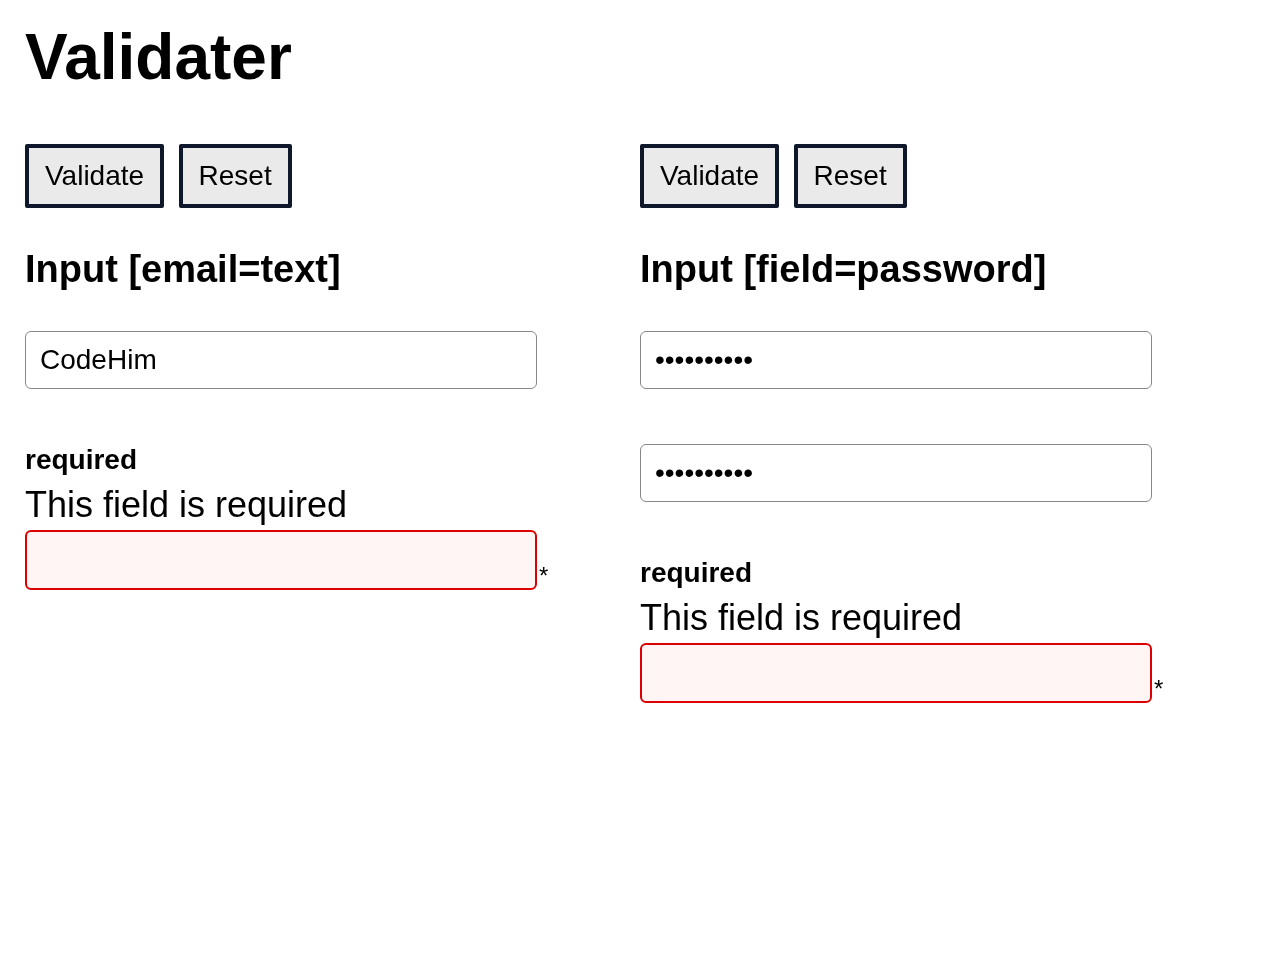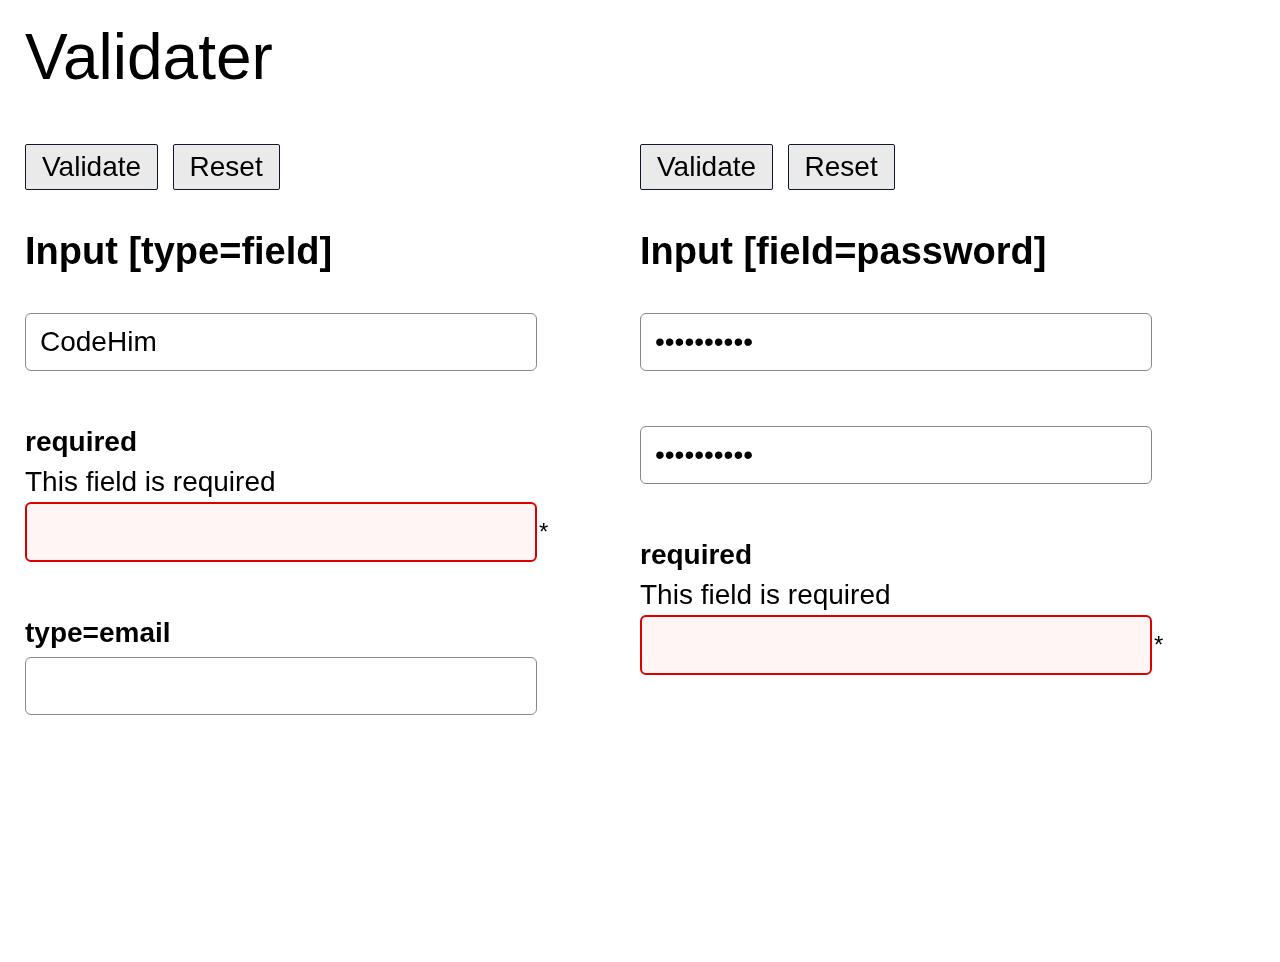--- a/index.html
+++ b/index.html
@@ -7,60 +7,60 @@
     }
     body {
       font-family: Arial, Helvetica, sans-serif;
       margin: 0;
       padding: 20px 25px;
       background: #fff;
       color: #000;
     }
     h1 {
       font-size: 64px;
-      font-weight: normal;
+      font-weight: bold;
       margin: 0 0 50px 0;
     }
     .columns {
       display: flex;
       gap: 0;
     }
     .col {
       flex: 1;
       padding-right: 30px;
     }
     .btn-row {
       margin-bottom: 40px;
     }
     button {
       font-size: 28px;
-      padding: 6px 16px;
+      padding: 12px 16px;
       background: #eaeaea;
-      border: 1px solid #0f172a;
+      border: 4px solid #0f172a;
       border-radius: 2px;
       cursor: pointer;
       font-family: inherit;
       margin-right: 10px;
     }
     h2 {
       font-size: 38px;
       font-weight: bold;
       margin: 0 0 40px 0;
     }
     .field-wrap {
       margin-bottom: 55px;
     }
     .field-label {
       font-size: 28px;
       margin-bottom: 8px;
       display: block;
       font-weight: bold;
     }
     .error-msg {
-      font-size: 28px;
+      font-size: 36px;
       margin-bottom: 4px;
     }
     input[type="text"],
     input[type="password"],
     input[type="email"] {
       width: 512px;
       max-width: 100%;
       font-size: 28px;
       padding: 12px 14px;
       border: 1px solid #888;
@@ -72,62 +72,56 @@
     input.error {
       border: 2px solid #d00;
       background: #fff5f5;
     }
     .star {
       font-size: 24px;
       vertical-align: middle;
     }
     .input-line {
       display: flex;
-      align-items: center;
+      align-items: flex-end;
     }
     .input-line .star {
       margin-left: 2px;
     }
   </style>
 </head>
 <body>
 
 <h1>Validater</h1>
 
 <div class="columns">
 
   <div class="col">
     <div class="btn-row">
       <button>Validate</button>
       <button>Reset</button>
     </div>
 
-    <h2>Input [type=field]</h2>
+    <h2>Input [email=text]</h2>
 
     <div class="field-wrap">
       <div class="input-line">
         <input type="text" value="CodeHim" style="">
       </div>
     </div>
 
     <div class="field-wrap">
       <span class="field-label">required</span>
       <div class="error-msg">This field is required</div>
       <div class="input-line">
         <input type="text" class="error" value="" style="">
         <span class="star">*</span>
       </div>
     </div>
 
-    <div class="field-wrap">
-      <span class="field-label">type=email</span>
-      <div class="input-line">
-        <input type="email" value="" style="">
-      </div>
-    </div>
   </div>
 
   <div class="col">
     <div class="btn-row">
       <button>Validate</button>
       <button>Reset</button>
     </div>
 
     <h2>Input [field=password]</h2>
 

